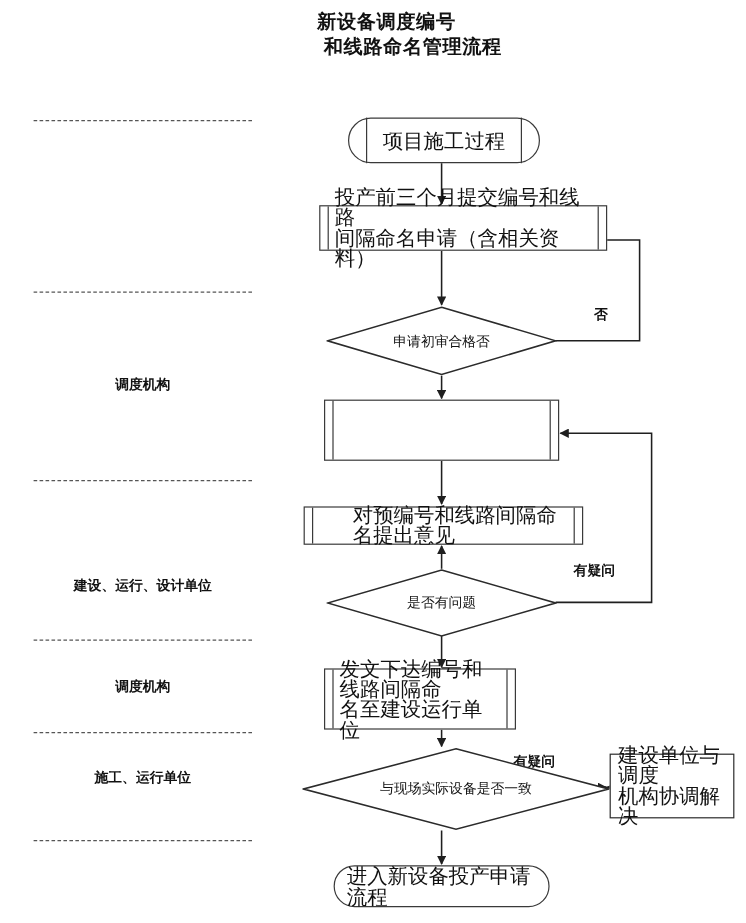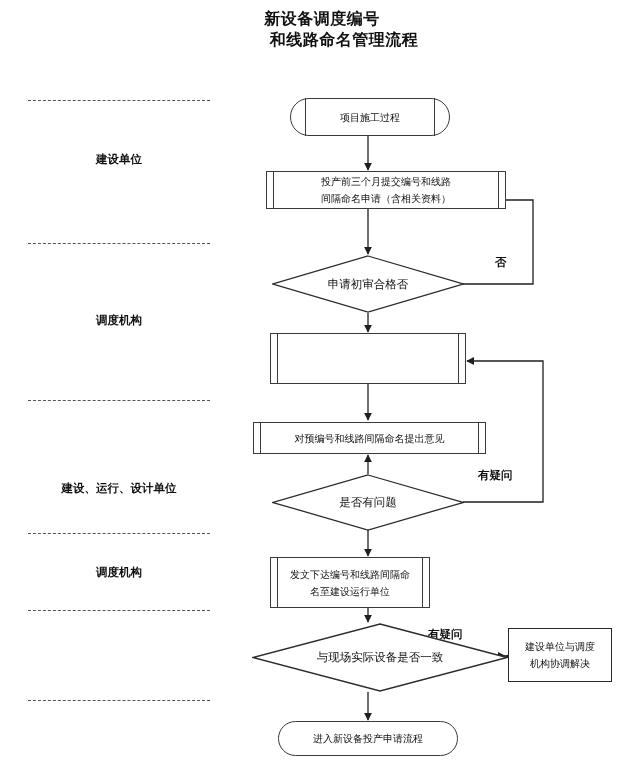--- a/index.html
+++ b/index.html
@@ -49,22 +49,21 @@
     text-align: center;
   }
 
   
   .node {
     position: absolute;
     box-sizing: border-box;
     display: flex;
     align-items: center;
     justify-content: center;
-    text-align: center;
-    font-size: 10px;
+    font-size: 17px;
     line-height: 17px;
     color: #111111;
     background: #ffffff;
   }
   
   .proc {
     border: 1.1px solid #3a3a3a;
   }
   .proc .inner {
     position: absolute;
@@ -138,31 +137,31 @@
     <span class="line2">和线路命名管理流程</span>
   </div>
 
   <div class="lane-sep" style="left:28px; top:100px; width:182px;"></div>
   <div class="lane-sep" style="left:28px; top:243px; width:182px;"></div>
   <div class="lane-sep" style="left:28px; top:400px; width:182px;"></div>
   <div class="lane-sep" style="left:28px; top:533px; width:182px;"></div>
   <div class="lane-sep" style="left:28px; top:610px; width:182px;"></div>
   <div class="lane-sep" style="left:28px; top:700px; width:182px;"></div>
 
-  <div class="lane-label" style="left:28px; top:152px; width:182px;">
-    <span>建设单位</span>
-  </div>
   <div class="lane-label" style="left:28px; top:313px; width:182px;">
     <span>调度机构</span>
   </div>
   <div class="lane-label" style="left:28px; top:481px; width:182px;">
     <span>建设、运行、设计单位</span>
   </div>
   <div class="lane-label" style="left:28px; top:565px; width:182px;">
     <span>调度机构</span>
+  </div>
+  <div class="lane-label" style="left:28px; top:641px; width:182px;">
+    <span>施工、运行单位</span>
   </div>
 
   <svg class="conn-layer" width="622" height="769" viewBox="0 0 622 769">
     <defs>
       <marker id="arrow" viewBox="0 0 10 10" refX="9" refY="5" markerWidth="6" markerHeight="6" orient="auto-start-reverse">
         <path d="M 0 0 L 10 5 L 0 10 z" fill="#1f1f1f"></path>
       </marker>
     </defs>
     <g stroke="#1f1f1f" stroke-width="1.3" fill="none">
 
@@ -222,21 +221,21 @@
       <polygon points="96,1 191,29 96,57 1,29" fill="#ffffff" stroke="#2b2b2b" stroke-width="1.3"></polygon>
     </svg>
     <span class="txt">申请初审合格否</span>
   </div>
 
   <div class="node proc" style="left:270px; top:333px; width:196px; height:51px;">
     <span class="inner left"></span>
     <span class="inner right"></span>
   </div>
 
-  <div class="node proc" style="left:253px; top:422px; width:233px; height:32px;">
+  <div class="node proc" style="left:253px; top:422px; width:233px; height:32px;padding-left:28px;">
     <span class="inner left"></span>
     <span class="inner right"></span>
     <span class="txt">对预编号和线路间隔命名提出意见</span>
   </div>
 
   <div class="diamond" style="left:272px; top:474px; width:192px; height:57px;">
     <svg width="192" height="57" viewBox="0 0 192 57">
       <polygon points="96,1 191,28.5 96,56 1,28.5" fill="#ffffff" stroke="#2b2b2b" stroke-width="1.3"></polygon>
     </svg>
     <span class="txt">是否有问题</span>

